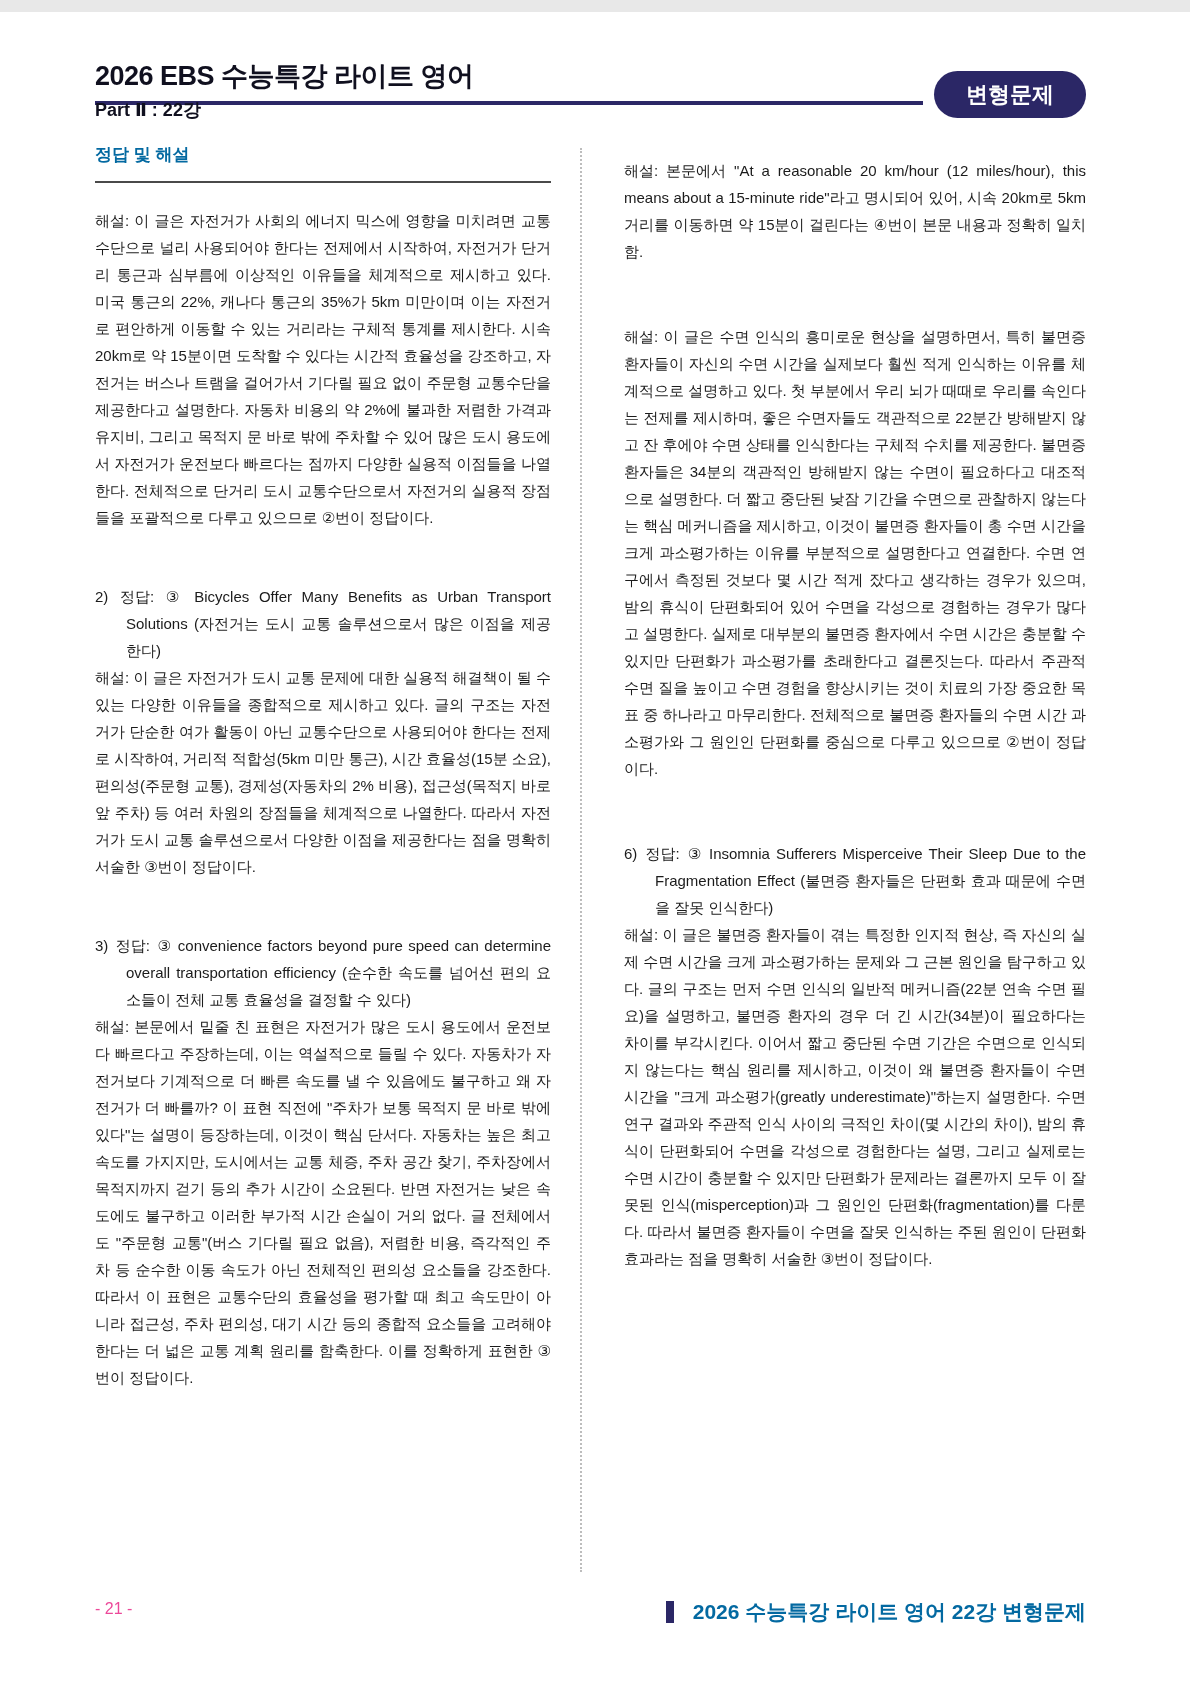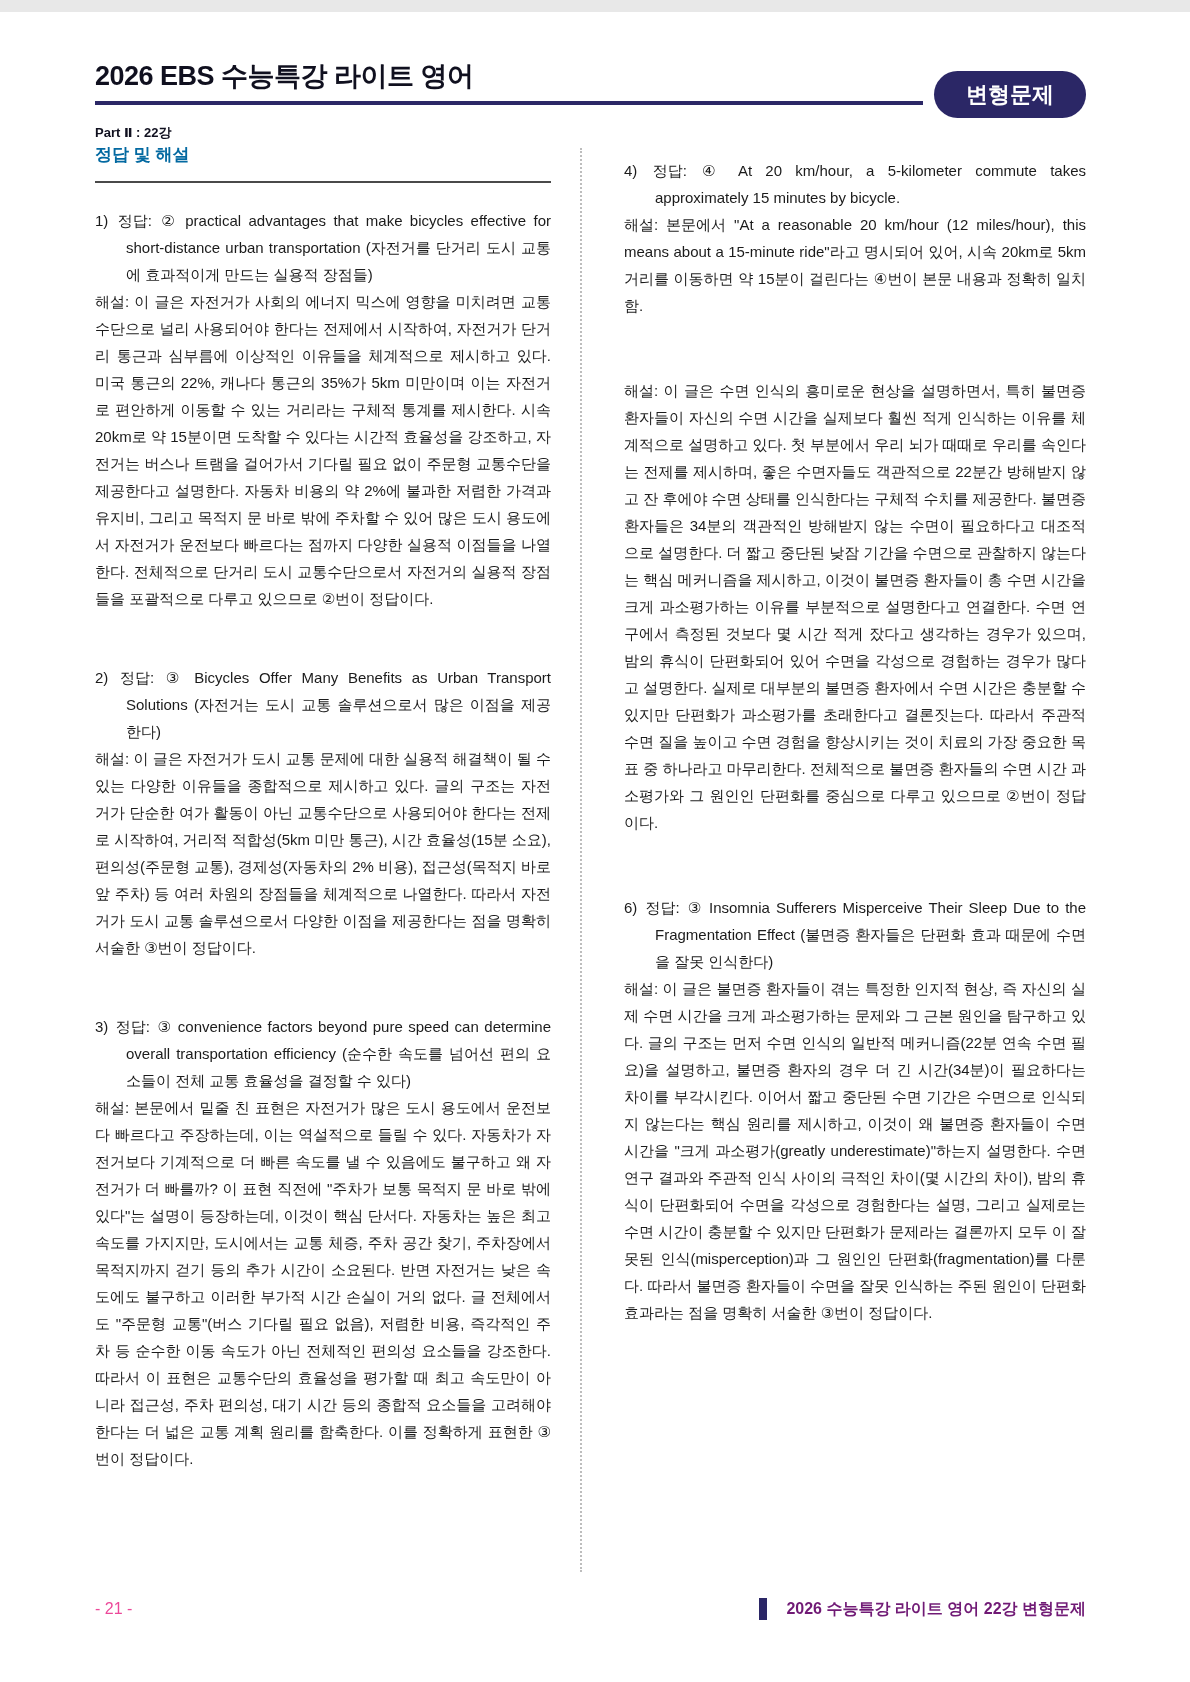--- a/index.html
+++ b/index.html
@@ -22,22 +22,22 @@
     width:828px; height:4px; background:#2B2766;
   }
   .badge {
     position:absolute; left:934px; top:59px;
     width:152px; height:47px; border-radius:27px;
     background:#2B2766; color:#ffffff;
     font-size:22px; font-weight:800;
     display:flex; align-items:center; justify-content:center;
   }
   .part-label {
-    position:absolute; left:95px; top:112px;
-    font-size:13px; font-weight:700; color:#10101f;
+    position:absolute; left:95px; top:86px;
+    font-size:18px; font-weight:700; color:#10101f;
   }
   .col-divider {
     position:absolute; left:580px; top:136px; height:1424px;
     border-left:2px dotted #bdbdbd; width:0;
   }
   .col {
     position:absolute;
     font-size:15px; line-height:27px;
     text-align:justify;
   }
@@ -58,60 +58,58 @@
   .ans .num { margin-right:2px; }
   .ans .lbl { margin-right:2px; }
   .exp { margin:0; }
   .footer-page {
     position:absolute; left:95px; top:1588px; width:990px;
     font-size:16px; color:#ec4899;
   }
   .footer-right {
     position:absolute; right:104px; top:1586px;
     display:flex; align-items:center; gap:19px;
-    font-size:16px; font-weight:700; color:#701a75; white-space:nowrap;
+    font-size:21px; font-weight:700; color:#0369a1; white-space:nowrap;
   }
   .footer-bar { width:8px; height:22px; background:#2B2766; }
 </style>
 </head>
 <body>
 
 <div class="page">
 
   <div class="doc-title">2026 EBS 수능특강 라이트 영어</div>
   <div class="title-rule"></div>
   <div class="badge">변형문제</div>
   <div class="part-label">Part Ⅱ : 22강</div>
 
   <div class="col-divider"></div>
 
   <div class="col col-left">
     <h2 class="section-head">정답 및 해설</h2>
     <hr class="section-rule">
 
     <div class="item first-item">
-      <p class="ans"><span class="num">1)</span> <span class="lbl">정답:</span> <span class="atext">② practical advantages that make bicycles effective for short-distance urban transportation (자전거를 단거리 도시 교통에 효과적이게 만드는 실용적 장점들)</span></p>
       <p class="exp">해설: 이 글은 자전거가 사회의 에너지 믹스에 영향을 미치려면 교통수단으로 널리 사용되어야 한다는 전제에서 시작하여, 자전거가 단거리 통근과 심부름에 이상적인 이유들을 체계적으로 제시하고 있다. 미국 통근의 22%, 캐나다 통근의 35%가 5km 미만이며 이는 자전거로 편안하게 이동할 수 있는 거리라는 구체적 통계를 제시한다. 시속 20km로 약 15분이면 도착할 수 있다는 시간적 효율성을 강조하고, 자전거는 버스나 트램을 걸어가서 기다릴 필요 없이 주문형 교통수단을 제공한다고 설명한다. 자동차 비용의 약 2%에 불과한 저렴한 가격과 유지비, 그리고 목적지 문 바로 밖에 주차할 수 있어 많은 도시 용도에서 자전거가 운전보다 빠르다는 점까지 다양한 실용적 이점들을 나열한다. 전체적으로 단거리 도시 교통수단으로서 자전거의 실용적 장점들을 포괄적으로 다루고 있으므로 ②번이 정답이다.</p>
     </div>
 
     <div class="item">
       <p class="ans"><span class="num">2)</span> <span class="lbl">정답:</span> <span class="atext">③ Bicycles Offer Many Benefits as Urban Transport Solutions (자전거는 도시 교통 솔루션으로서 많은 이점을 제공한다)</span></p>
       <p class="exp">해설: 이 글은 자전거가 도시 교통 문제에 대한 실용적 해결책이 될 수 있는 다양한 이유들을 종합적으로 제시하고 있다. 글의 구조는 자전거가 단순한 여가 활동이 아닌 교통수단으로 사용되어야 한다는 전제로 시작하여, 거리적 적합성(5km 미만 통근), 시간 효율성(15분 소요), 편의성(주문형 교통), 경제성(자동차의 2% 비용), 접근성(목적지 바로 앞 주차) 등 여러 차원의 장점들을 체계적으로 나열한다. 따라서 자전거가 도시 교통 솔루션으로서 다양한 이점을 제공한다는 점을 명확히 서술한 ③번이 정답이다.</p>
     </div>
 
     <div class="item">
       <p class="ans"><span class="num">3)</span> <span class="lbl">정답:</span> <span class="atext">③ convenience factors beyond pure speed can determine overall transportation efficiency (순수한 속도를 넘어선 편의 요소들이 전체 교통 효율성을 결정할 수 있다)</span></p>
       <p class="exp">해설: 본문에서 밑줄 친 표현은 자전거가 많은 도시 용도에서 운전보다 빠르다고 주장하는데, 이는 역설적으로 들릴 수 있다. 자동차가 자전거보다 기계적으로 더 빠른 속도를 낼 수 있음에도 불구하고 왜 자전거가 더 빠를까? 이 표현 직전에 "주차가 보통 목적지 문 바로 밖에 있다"는 설명이 등장하는데, 이것이 핵심 단서다. 자동차는 높은 최고 속도를 가지지만, 도시에서는 교통 체증, 주차 공간 찾기, 주차장에서 목적지까지 걷기 등의 추가 시간이 소요된다. 반면 자전거는 낮은 속도에도 불구하고 이러한 부가적 시간 손실이 거의 없다. 글 전체에서도 "주문형 교통"(버스 기다릴 필요 없음), 저렴한 비용, 즉각적인 주차 등 순수한 이동 속도가 아닌 전체적인 편의성 요소들을 강조한다. 따라서 이 표현은 교통수단의 효율성을 평가할 때 최고 속도만이 아니라 접근성, 주차 편의성, 대기 시간 등의 종합적 요소들을 고려해야 한다는 더 넓은 교통 계획 원리를 함축한다. 이를 정확하게 표현한 ③번이 정답이다.</p>
     </div>
   </div>
 
   <div class="col col-right">
 
     <div class="item">
-      <p class="ans"><span class="num">4)</span> <span class="lbl">정답:</span> <span class="atext">④ At 20 km/hour, a 5-kilometer commute takes approximately 15 minutes by bicycle.</span></p>
       <p class="exp">해설: 본문에서 "At a reasonable 20 km/hour (12 miles/hour), this means about a 15-minute ride"라고 명시되어 있어, 시속 20km로 5km 거리를 이동하면 약 15분이 걸린다는 ④번이 본문 내용과 정확히 일치함.</p>
     </div>
 
     <div class="item">
       <p class="exp">해설: 이 글은 수면 인식의 흥미로운 현상을 설명하면서, 특히 불면증 환자들이 자신의 수면 시간을 실제보다 훨씬 적게 인식하는 이유를 체계적으로 설명하고 있다. 첫 부분에서 우리 뇌가 때때로 우리를 속인다는 전제를 제시하며, 좋은 수면자들도 객관적으로 22분간 방해받지 않고 잔 후에야 수면 상태를 인식한다는 구체적 수치를 제공한다. 불면증 환자들은 34분의 객관적인 방해받지 않는 수면이 필요하다고 대조적으로 설명한다. 더 짧고 중단된 낮잠 기간을 수면으로 관찰하지 않는다는 핵심 메커니즘을 제시하고, 이것이 불면증 환자들이 총 수면 시간을 크게 과소평가하는 이유를 부분적으로 설명한다고 연결한다. 수면 연구에서 측정된 것보다 몇 시간 적게 잤다고 생각하는 경우가 있으며, 밤의 휴식이 단편화되어 있어 수면을 각성으로 경험하는 경우가 많다고 설명한다. 실제로 대부분의 불면증 환자에서 수면 시간은 충분할 수 있지만 단편화가 과소평가를 초래한다고 결론짓는다. 따라서 주관적 수면 질을 높이고 수면 경험을 향상시키는 것이 치료의 가장 중요한 목표 중 하나라고 마무리한다. 전체적으로 불면증 환자들의 수면 시간 과소평가와 그 원인인 단편화를 중심으로 다루고 있으므로 ②번이 정답이다.</p>
     </div>
 
     <div class="item">
       <p class="ans"><span class="num">6)</span> <span class="lbl">정답:</span> <span class="atext">③ Insomnia Sufferers Misperceive Their Sleep Due to the Fragmentation Effect (불면증 환자들은 단편화 효과 때문에 수면을 잘못 인식한다)</span></p>
       <p class="exp">해설: 이 글은 불면증 환자들이 겪는 특정한 인지적 현상, 즉 자신의 실제 수면 시간을 크게 과소평가하는 문제와 그 근본 원인을 탐구하고 있다. 글의 구조는 먼저 수면 인식의 일반적 메커니즘(22분 연속 수면 필요)을 설명하고, 불면증 환자의 경우 더 긴 시간(34분)이 필요하다는 차이를 부각시킨다. 이어서 짧고 중단된 수면 기간은 수면으로 인식되지 않는다는 핵심 원리를 제시하고, 이것이 왜 불면증 환자들이 수면 시간을 "크게 과소평가(greatly underestimate)"하는지 설명한다. 수면 연구 결과와 주관적 인식 사이의 극적인 차이(몇 시간의 차이), 밤의 휴식이 단편화되어 수면을 각성으로 경험한다는 설명, 그리고 실제로는 수면 시간이 충분할 수 있지만 단편화가 문제라는 결론까지 모두 이 잘못된 인식(misperception)과 그 원인인 단편화(fragmentation)를 다룬다. 따라서 불면증 환자들이 수면을 잘못 인식하는 주된 원인이 단편화 효과라는 점을 명확히 서술한 ③번이 정답이다.</p>

